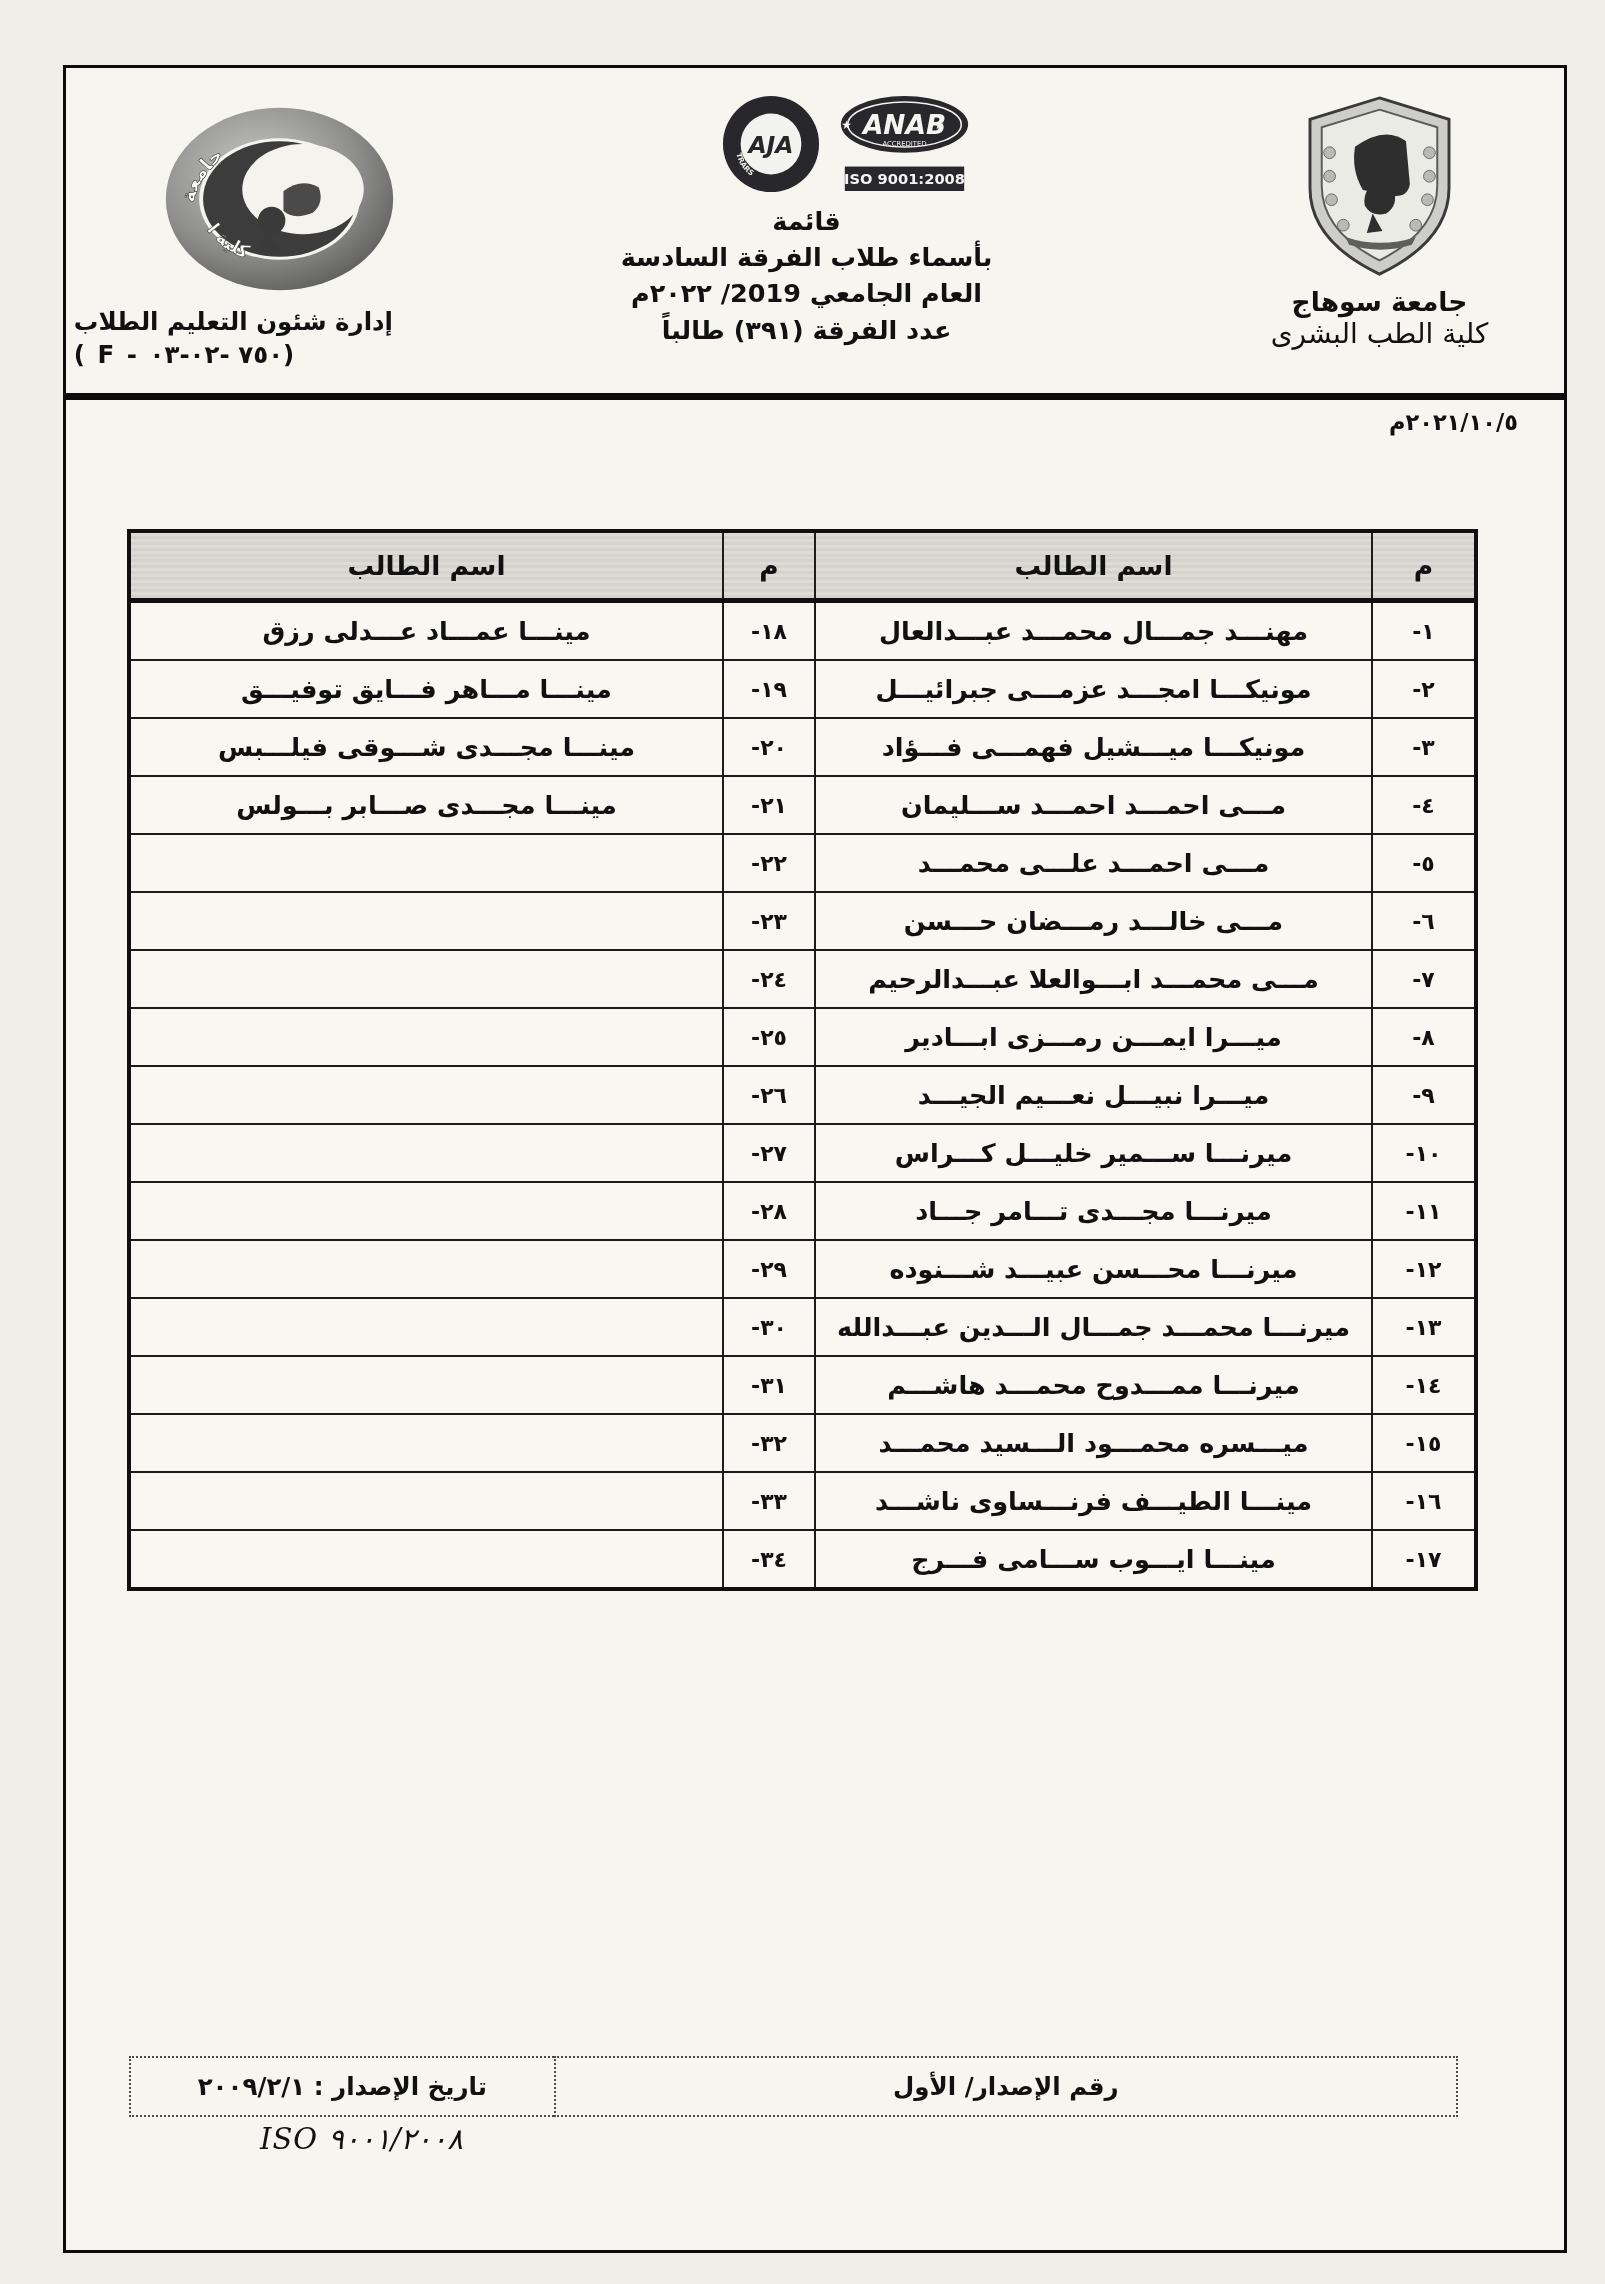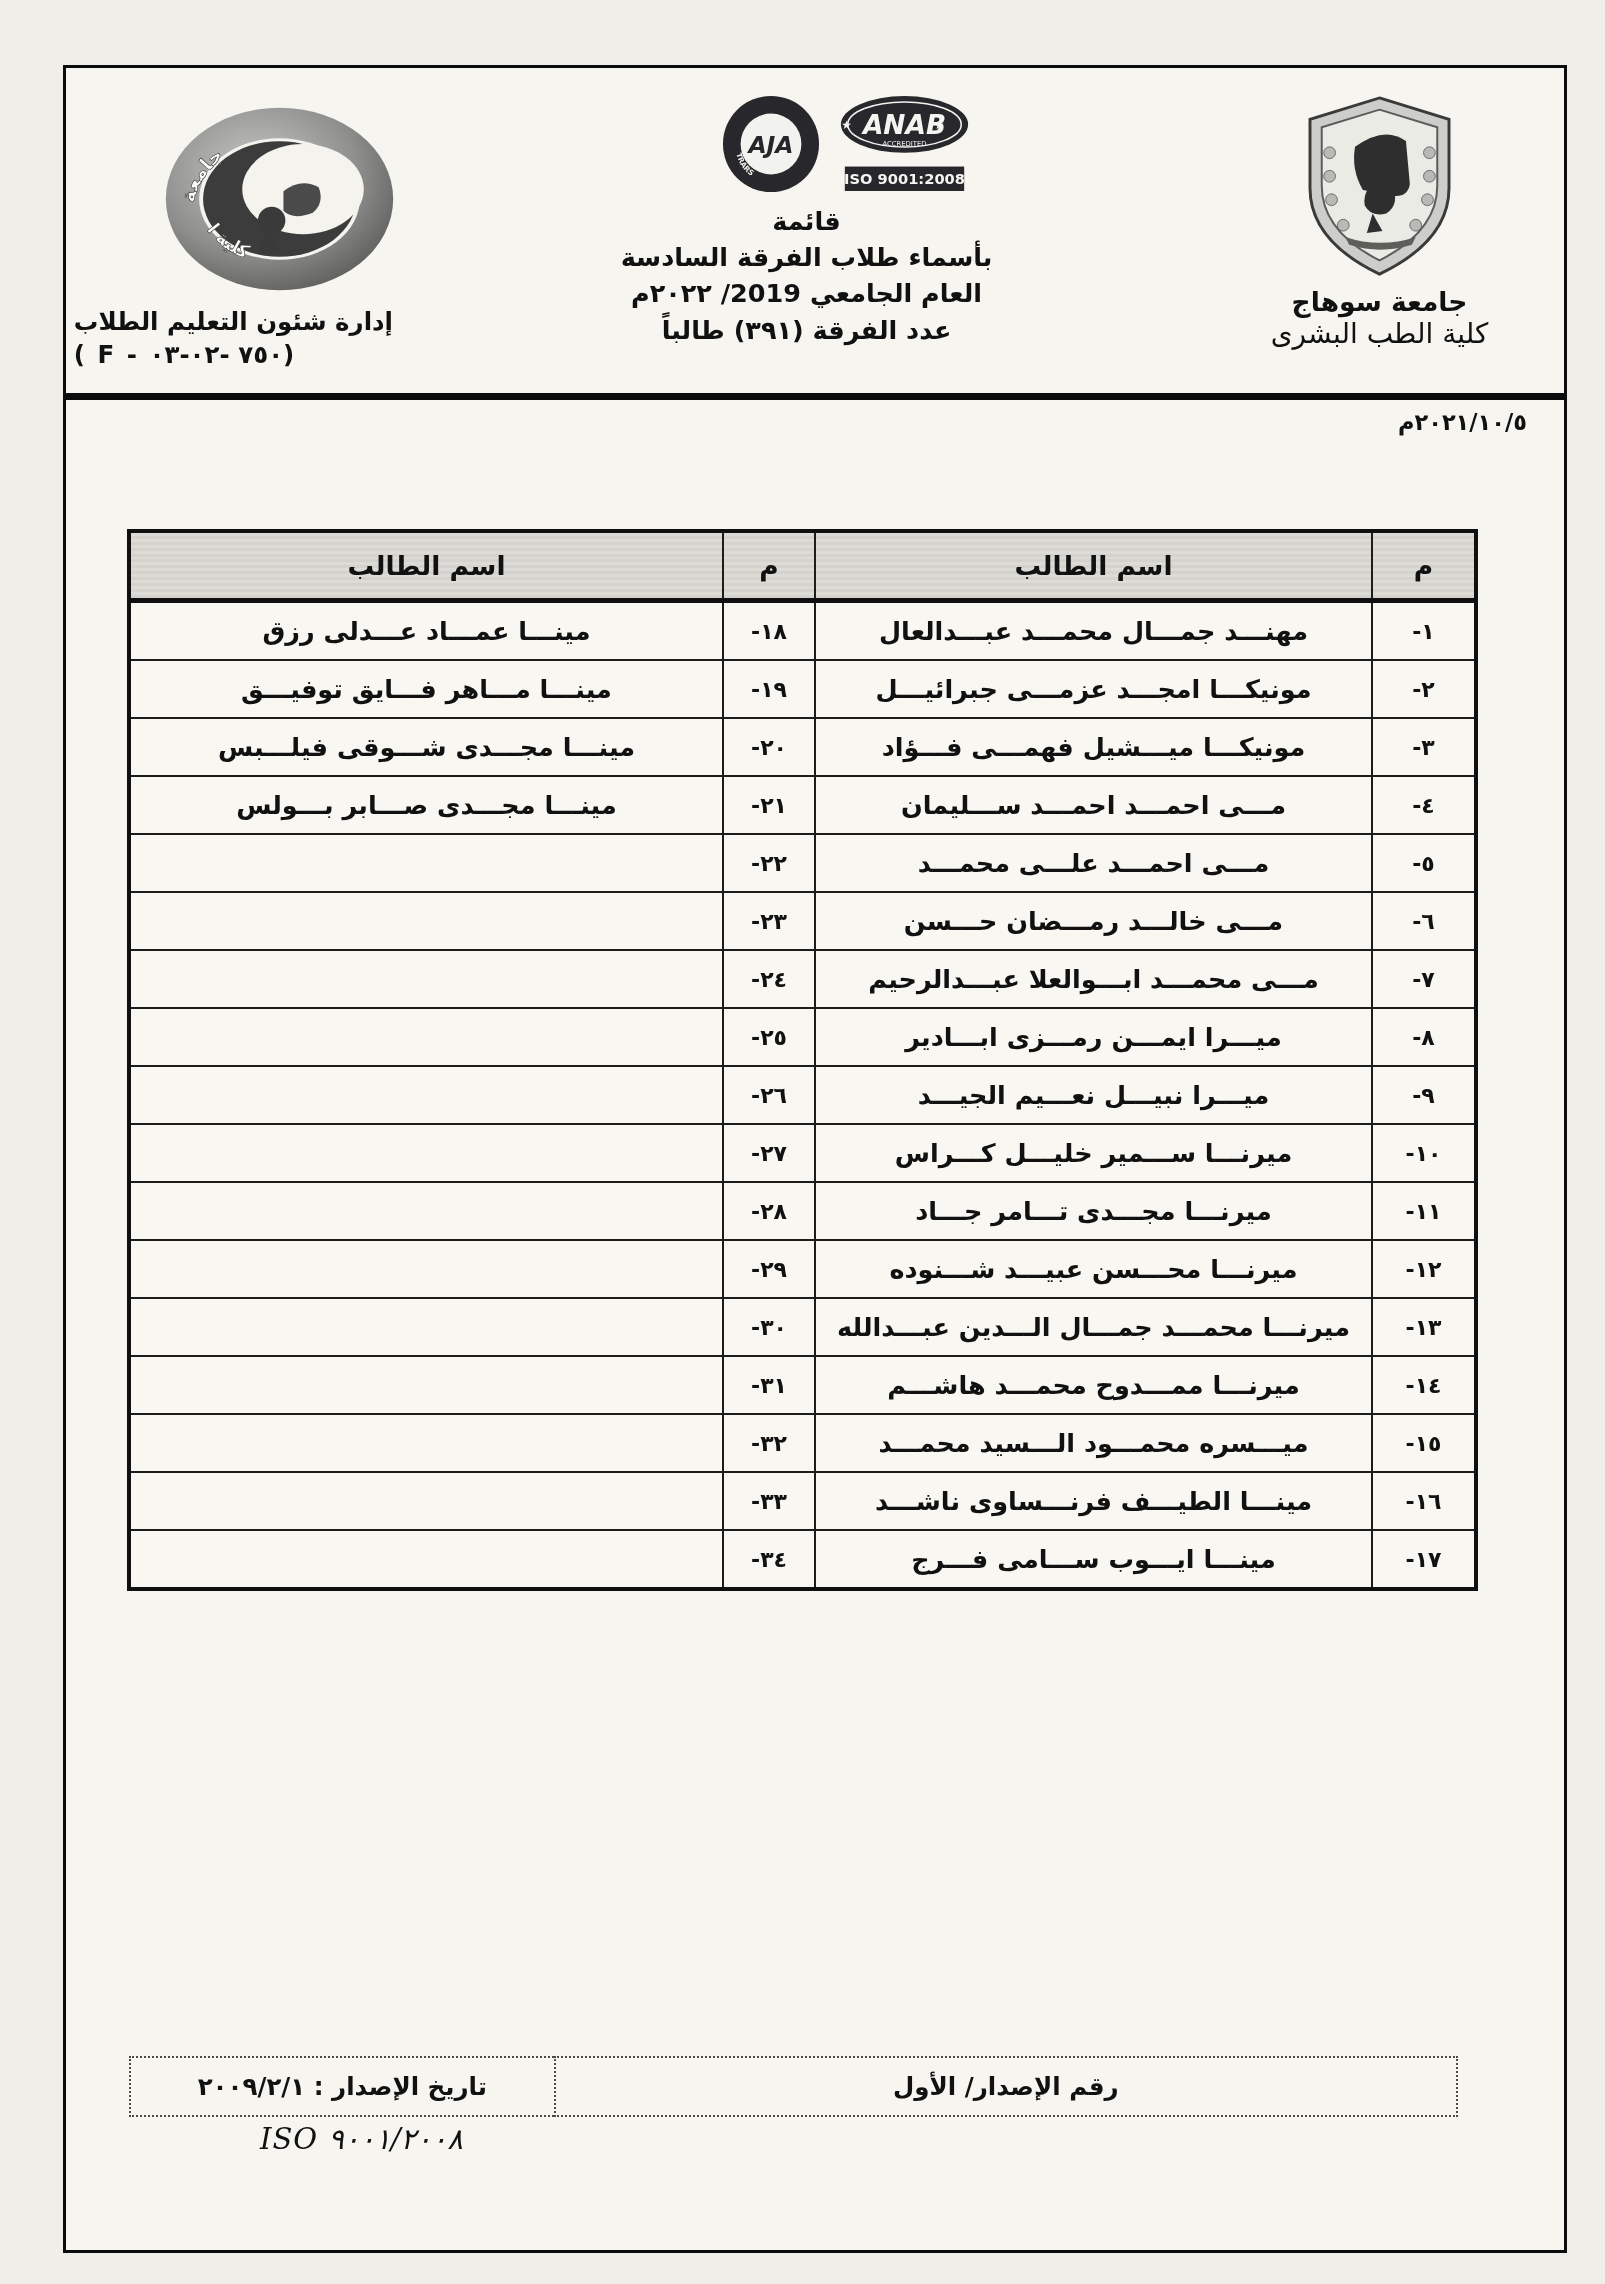--- a/index.html
+++ b/index.html
@@ -17,21 +17,21 @@
   .dept{position:absolute;left:7.8px;top:237px;width:441px;text-align:left;
         font-weight:bold;font-size:24.5px;line-height:1.35;}
   .dept-code{direction:ltr;letter-spacing:2px;}
   .center-logos{position:absolute;left:655px;top:25.5px;display:flex;gap:15.7px;align-items:flex-start;}
   .center-text{position:absolute;left:510px;top:135px;width:461px;text-align:center;
                font-weight:bold;font-size:25.5px;line-height:1.42;}
   .right-blk{position:absolute;left:1152px;top:25.5px;width:323px;text-align:center;}
   .right-blk .uni-name{font-size:26.5px;font-weight:bold;margin-top:2px;}
   .right-blk .fac-name{font-size:28px;font-weight:normal;}
   .rule{position:absolute;left:0;top:325px;width:100%;height:6.9px;background:#0c0c0c;}
-  .date-line{position:absolute;right:37px;top:341px;font-size:22.5px;font-weight:bold;}
+  .date-line{position:absolute;right:46px;top:341px;font-size:22.5px;font-weight:bold;}
   .group-title{position:absolute;left:0;top:386px;width:100%;text-align:center;
                font-size:30px;font-weight:bold;letter-spacing:1px;}
   
   table.listing{
     position:absolute;left:61px;top:461px;width:1347px;
     border-collapse:collapse;direction:rtl;table-layout:fixed;
     border:4.9px solid #101010;background:#f8f7f2;
   }
   table.listing th,table.listing td{border:2px solid #1c1c1c;}
   table.listing thead th{

